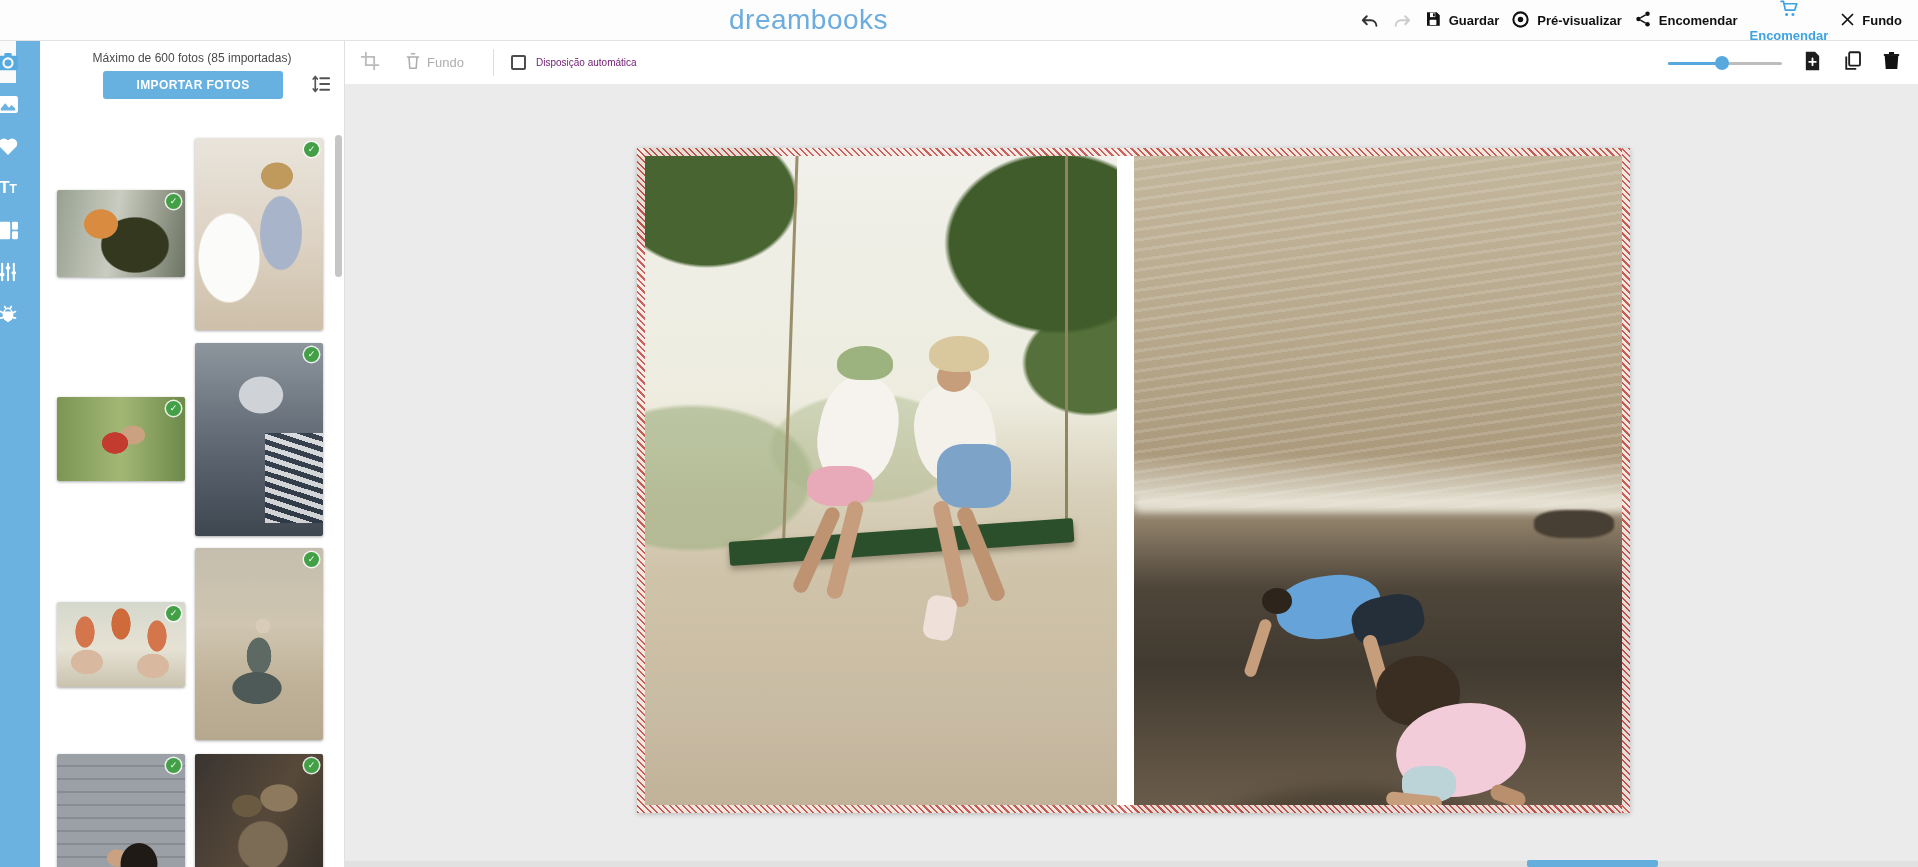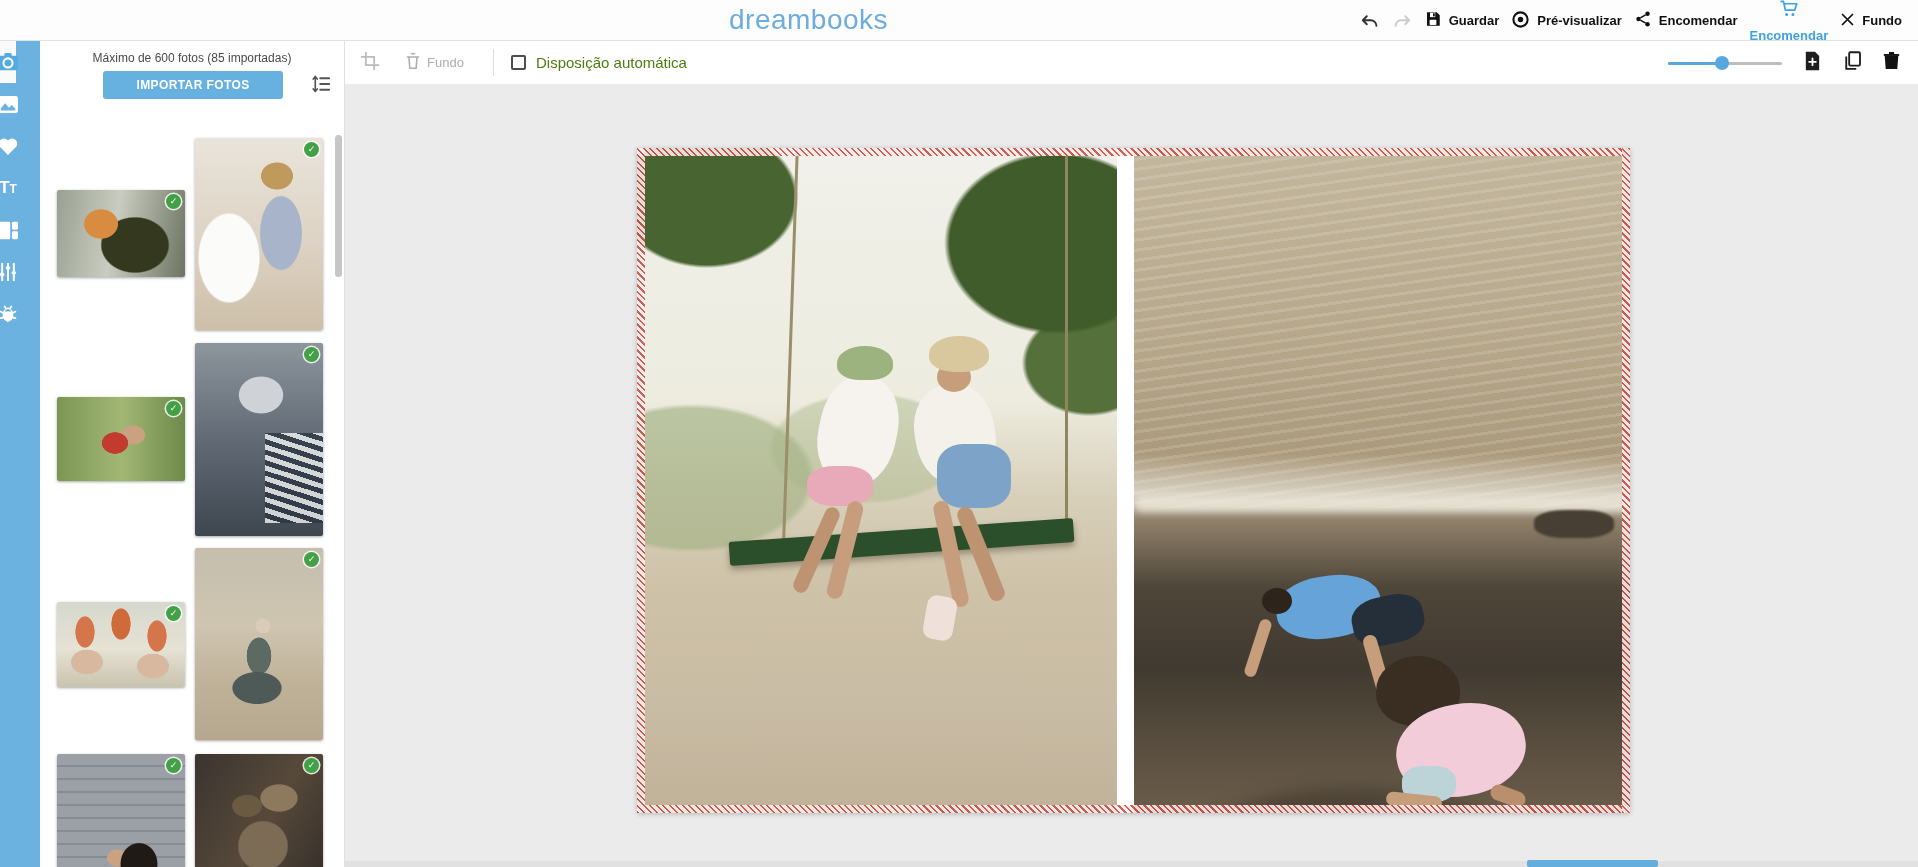--- a/index.html
+++ b/index.html
@@ -107,21 +107,21 @@
 
   
   .canvas-toolbar { position:absolute; left:345px; top:41px; width:1573px; height:43px;
                     background:#fff; z-index:15; }
   .ct-item { position:absolute; top:0; height:43px; display:flex; align-items:center; gap:6px; }
   .crop-btn { left:15px; }
   .fundo-btn { left:60px; font-size:13px; color:#aeaeae; }
   .ct-divider { position:absolute; left:148px; top:8px; width:1px; height:27px; background:#ddd; }
   .autolayout { left:166px; cursor:pointer; }
   .checkbox { width:15px; height:15px; border:2px solid #4d4d4d; border-radius:2px; background:#fff; }
-  .autolayout-label { font-size:15px; color:#4d7c0f; margin-left:4px; }
+  .autolayout-label { font-size:10px; color:#701a75; margin-left:4px; }
   .ct-right { position:absolute; right:18px; top:0; height:43px; display:flex;
               align-items:center; gap:21px; }
   .zoom-slider { position:relative; width:114px; height:14px; cursor:pointer; }
   .zoom-track { position:absolute; top:6px; left:0; width:114px; height:3px; background:#bdbdbd; border-radius:2px; }
   .zoom-fill { position:absolute; top:6px; left:0; width:54px; height:3px; background:#56a8de; border-radius:2px; }
   .zoom-thumb { position:absolute; top:0; left:47px; width:14px; height:14px; border-radius:50%;
                 background:#56a8de; }
   .ct-icon { cursor:pointer; display:flex; align-items:center; }
 
   

